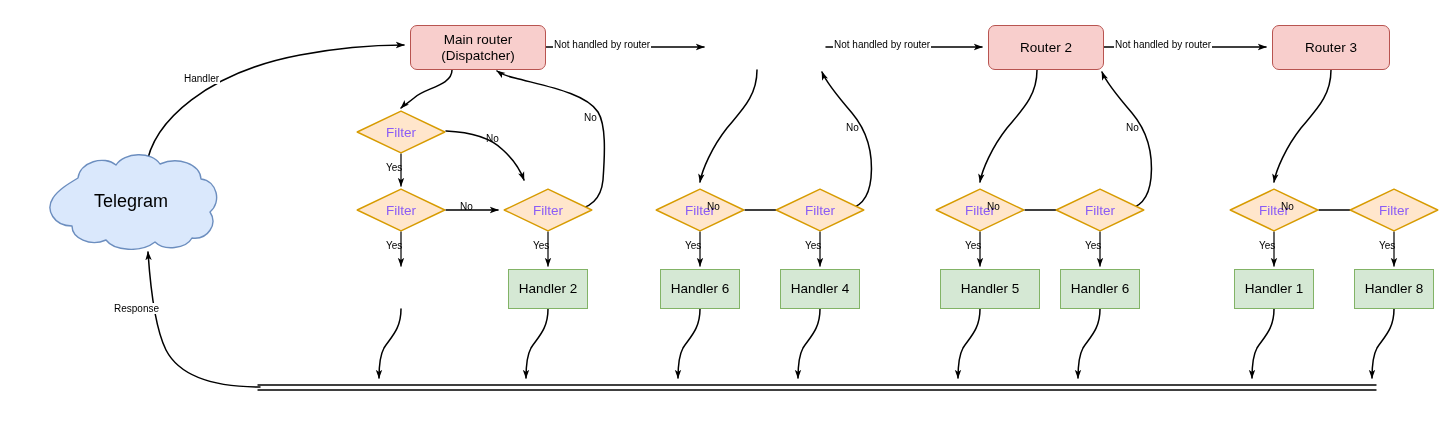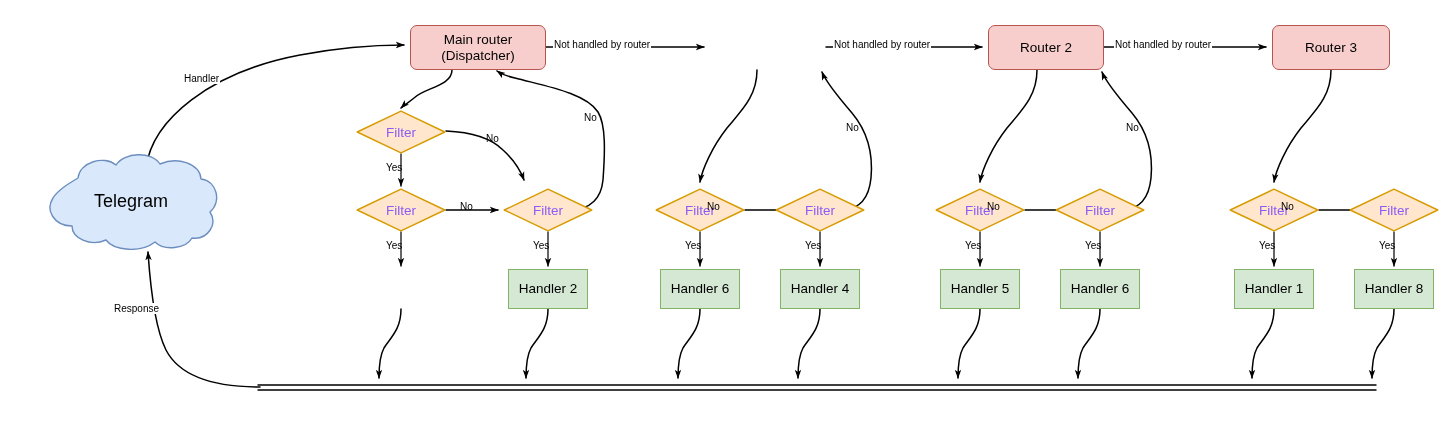--- a/index.html
+++ b/index.html
@@ -228,21 +228,21 @@
 
   <div class="node handler" style="left:508px;top:269px;width:80px;height:40px;">
     <span>Handler 2</span>
   </div>
   <div class="node handler" style="left:660px;top:269px;width:80px;height:40px;">
     <span>Handler 6</span>
   </div>
   <div class="node handler" style="left:780px;top:269px;width:80px;height:40px;">
     <span>Handler 4</span>
   </div>
-  <div class="node handler" style="left:940px;top:269px;width:80px;height:40px;">
+  <div class="node handler" style="left:940px;top:269px;width:100px;height:40px;">
     <span>Handler 5</span>
   </div>
   <div class="node handler" style="left:1060px;top:269px;width:80px;height:40px;">
     <span>Handler 6</span>
   </div>
   <div class="node handler" style="left:1234px;top:269px;width:80px;height:40px;">
     <span>Handler 1</span>
   </div>
   <div class="node handler" style="left:1354px;top:269px;width:80px;height:40px;">
     <span>Handler 8</span>

